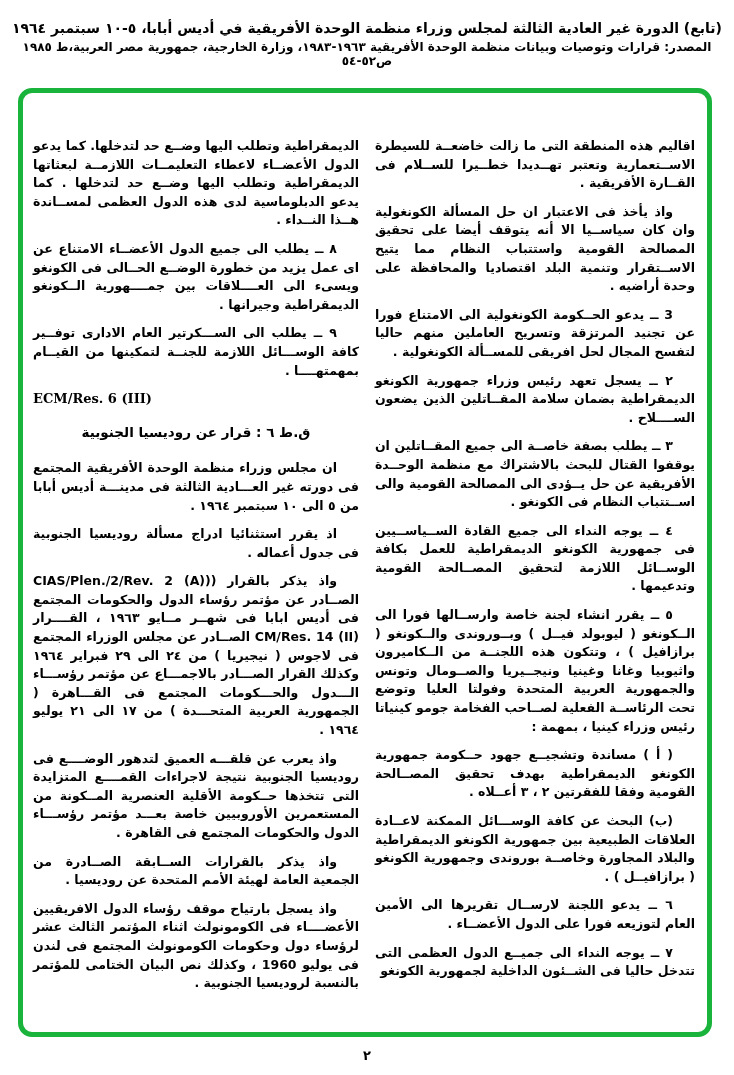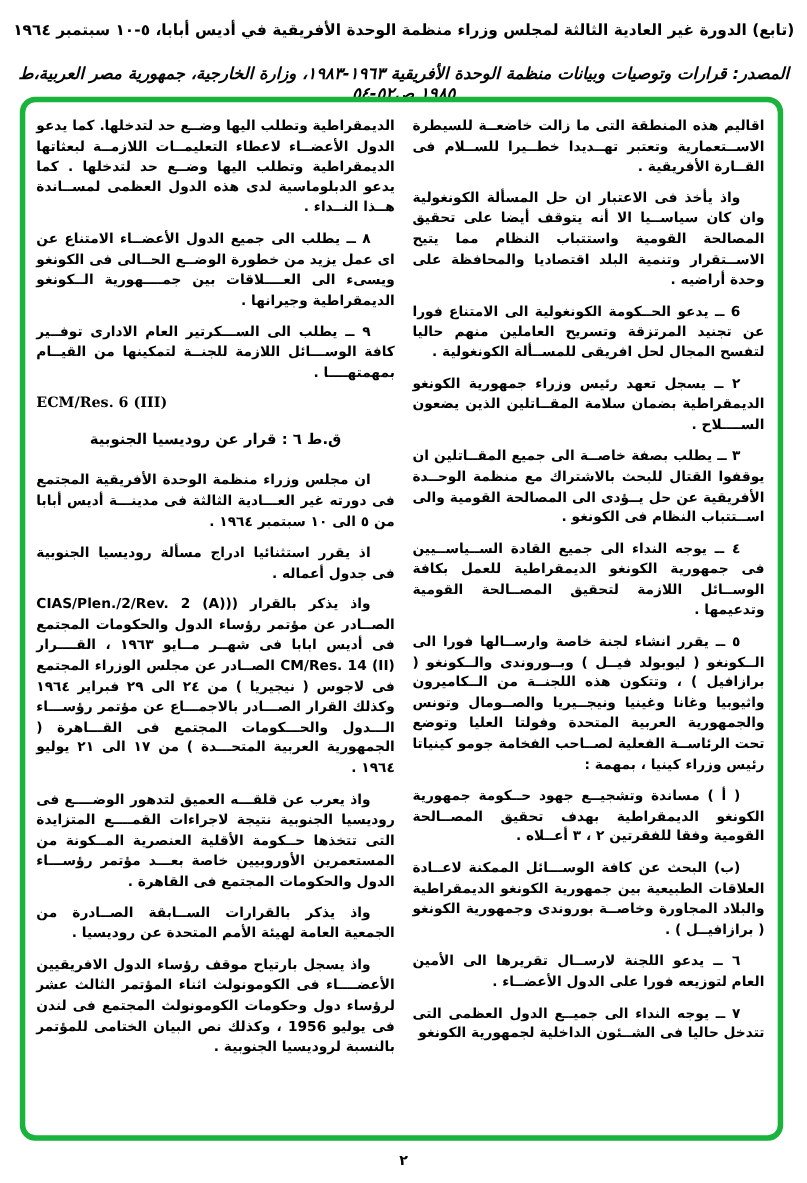--- a/index.html
+++ b/index.html
@@ -20,44 +20,43 @@
     text-align: center;
     direction: rtl;
   }
   .header .title {
     font-size: 14px;
     font-weight: bold;
     letter-spacing: 0px;
     line-height: 1.5;
   }
   .header .source {
-    margin-top: 19px;
-    font-size: 15px;
+    margin-top: 1px;
+    font-size: 12px;
     font-weight: bold;
-    font-style: italic;
   }
   .doc-box {
     position: absolute;
     left: 18px;
     top: 88px;
     width: 694px;
     height: 949px;
     border: 5px solid #1ab33c;
     border-radius: 14px;
     box-sizing: border-box;
     background: #ffffff;
   }
   .content {
     position: absolute;
     left: 0;
     top: 0;
     width: 100%;
     height: 100%;
     box-sizing: border-box;
-    padding: 12px 12px 0 10px;
+    padding: 44px 12px 0 10px;
     display: flex;
     flex-direction: row;
     gap: 16px;
   }
   .col {
     direction: rtl;
     font-size: 12.5px;
     font-weight: bold;
     line-height: 18.6px;
   }
@@ -111,26 +110,26 @@
           <div class="block paragraph noindent">الديمقراطية وتطلب اليها وضــع حد لتدخلها. كما يدعو الدول الأعضــاء لاعطاء التعليمــات اللازمــة لبعثاتها الديمقراطية وتطلب اليها وضــع حد لتدخلها . كما يدعو الدبلوماسية لدى هذه الدول العظمى لمســاندة هــذا النــداء .</div>
           <div class="block paragraph">٨ ــ يطلب الى جميع الدول الأعضــاء الامتناع عن اى عمل يزيد من خطورة الوضــع الحــالى فى الكونغو ويسىء الى العــــلاقات بين جمــــهورية الــكونغو الديمقراطية وجيرانها .</div>
           <div class="block paragraph">٩ ــ يطلب الى الســـكرتير العام الادارى توفــير كافة الوســـائل اللازمة للجنــة لتمكينها من القيــام بمهمتهــــا .</div>
           <div class="block latin">ECM/Res. 6 (III)</div>
           <div class="block heading">ق.ط ٦ : قرار عن روديسيا الجنوبية</div>
           <div class="block paragraph">ان مجلس وزراء منظمة الوحدة الأفريقية المجتمع فى دورته غير العـــادية الثالثة فى مدينـــة أديس أبابا من ٥ الى ١٠ سبتمبر ١٩٦٤ .</div>
           <div class="block paragraph">اذ يقرر استثنائيا ادراج مسألة روديسيا الجنوبية فى جدول أعماله .</div>
           <div class="block paragraph">واذ يذكر بالقرار ((CIAS/Plen./2/Rev. 2 (A) الصــادر عن مؤتمر رؤساء الدول والحكومات المجتمع فى أديس ابابا فى شهــر مــايو ١٩٦٣ ، القــــرار CM/Res. 14 (II) الصــادر عن مجلس الوزراء المجتمع فى لاجوس ( نيجيريا ) من ٢٤ الى ٢٩ فبراير ١٩٦٤ وكذلك القرار الصـــادر بالاجمـــاع عن مؤتمر رؤســـاء الـــدول والحـــكومات المجتمع فى القـــاهرة ( الجمهورية العربية المتحـــدة ) من ١٧ الى ٢١ يوليو ١٩٦٤ .</div>
           <div class="block paragraph">واذ يعرب عن قلقـــه العميق لتدهور الوضــــع فى روديسيا الجنوبية نتيجة لاجراءات القمــــع المتزايدة التى تتخذها حــكومة الأقلية العنصرية المــكونة من المستعمرين الأوروبيين خاصة بعـــد مؤتمر رؤســـاء الدول والحكومات المجتمع فى القاهرة .</div>
           <div class="block paragraph">واذ يذكر بالقرارات الســابقة الصــادرة من الجمعية العامة لهيئة الأمم المتحدة عن روديسيا .</div>
-          <div class="block paragraph">واذ يسجل بارتياح موقف رؤساء الدول الافريقيين الأعضــــاء فى الكومونولث اثناء المؤتمر الثالث عشر لرؤساء دول وحكومات الكومونولث المجتمع فى لندن فى يوليو 1956 ، وكذلك نص البيان الختامى للمؤتمر بالنسبة لروديسيا الجنوبية .</div>
+          <div class="block paragraph">واذ يسجل بارتياح موقف رؤساء الدول الافريقيين الأعضــــاء فى الكومونولث اثناء المؤتمر الثالث عشر لرؤساء دول وحكومات الكومونولث المجتمع فى لندن فى يوليو 1960 ، وكذلك نص البيان الختامى للمؤتمر بالنسبة لروديسيا الجنوبية .</div>
         </div>
       <div class="col col-right" id="col-right">
           <div class="block paragraph noindent">اقاليم هذه المنطقة التى ما زالت خاضعــة للسيطرة الاســتعمارية وتعتبر تهــديدا خطــيرا للســلام فى القــارة الأفريقية .</div>
           <div class="block paragraph">واذ يأخذ فى الاعتبار ان حل المسألة الكونغولية وان كان سياســيا الا أنه يتوقف أيضا على تحقيق المصالحة القومية واستتباب النظام مما يتيح الاســتقرار وتنمية البلد اقتصاديا والمحافظة على وحدة أراضيه .</div>
-          <div class="block paragraph">6 ــ يدعو الحــكومة الكونغولية الى الامتناع فورا عن تجنيد المرتزقة وتسريح العاملين منهم حاليا لتفسح المجال لحل افريقى للمســألة الكونغولية .</div>
+          <div class="block paragraph">3 ــ يدعو الحــكومة الكونغولية الى الامتناع فورا عن تجنيد المرتزقة وتسريح العاملين منهم حاليا لتفسح المجال لحل افريقى للمســألة الكونغولية .</div>
           <div class="block paragraph">٢ ــ يسجل تعهد رئيس وزراء جمهورية الكونغو الديمقراطية بضمان سلامة المقــاتلين الذين يضعون الســــلاح .</div>
           <div class="block paragraph">٣ ــ يطلب بصفة خاصــة الى جميع المقــاتلين ان يوقفوا القتال للبحث بالاشتراك مع منظمة الوحــدة الأفريقية عن حل يــؤدى الى المصالحة القومية والى اســتتباب النظام فى الكونغو .</div>
           <div class="block paragraph">٤ ــ يوجه النداء الى جميع القادة الســياســيين فى جمهورية الكونغو الديمقراطية للعمل بكافة الوســائل اللازمة لتحقيق المصــالحة القومية وتدعيمها .</div>
           <div class="block paragraph">٥ ــ يقرر انشاء لجنة خاصة وارســالها فورا الى الــكونغو ( ليوبولد فيــل ) وبــوروندى والــكونغو ( برازافيل ) ، وتتكون هذه اللجنــة من الــكاميرون واثيوبيا وغانا وغينيا ونيجــيريا والصــومال وتونس والجمهورية العربية المتحدة وفولتا العليا وتوضع تحت الرئاســة الفعلية لصــاحب الفخامة جومو كينياتا رئيس وزراء كينيا ، بمهمة :</div>
           <div class="block paragraph">( أ ) مساندة وتشجيــع جهود حــكومة جمهورية الكونغو الديمقراطية بهدف تحقيق المصــالحة القومية وفقا للفقرتين ٢ ، ٣ أعــلاه .</div>
           <div class="block paragraph">(ب) البحث عن كافة الوســـائل الممكنة لاعــادة العلاقات الطبيعية بين جمهورية الكونغو الديمقراطية والبلاد المجاورة وخاصــة بوروندى وجمهورية الكونغو ( برازافيــل ) .</div>
           <div class="block paragraph">٦ ــ يدعو اللجنة لارســال تقريرها الى الأمين العام لتوزيعه فورا على الدول الأعضــاء .</div>
           <div class="block paragraph">٧ ــ يوجه النداء الى جميــع الدول العظمى التى تتدخل حاليا فى الشــئون الداخلية لجمهورية الكونغو</div>
         </div>
     </div>

